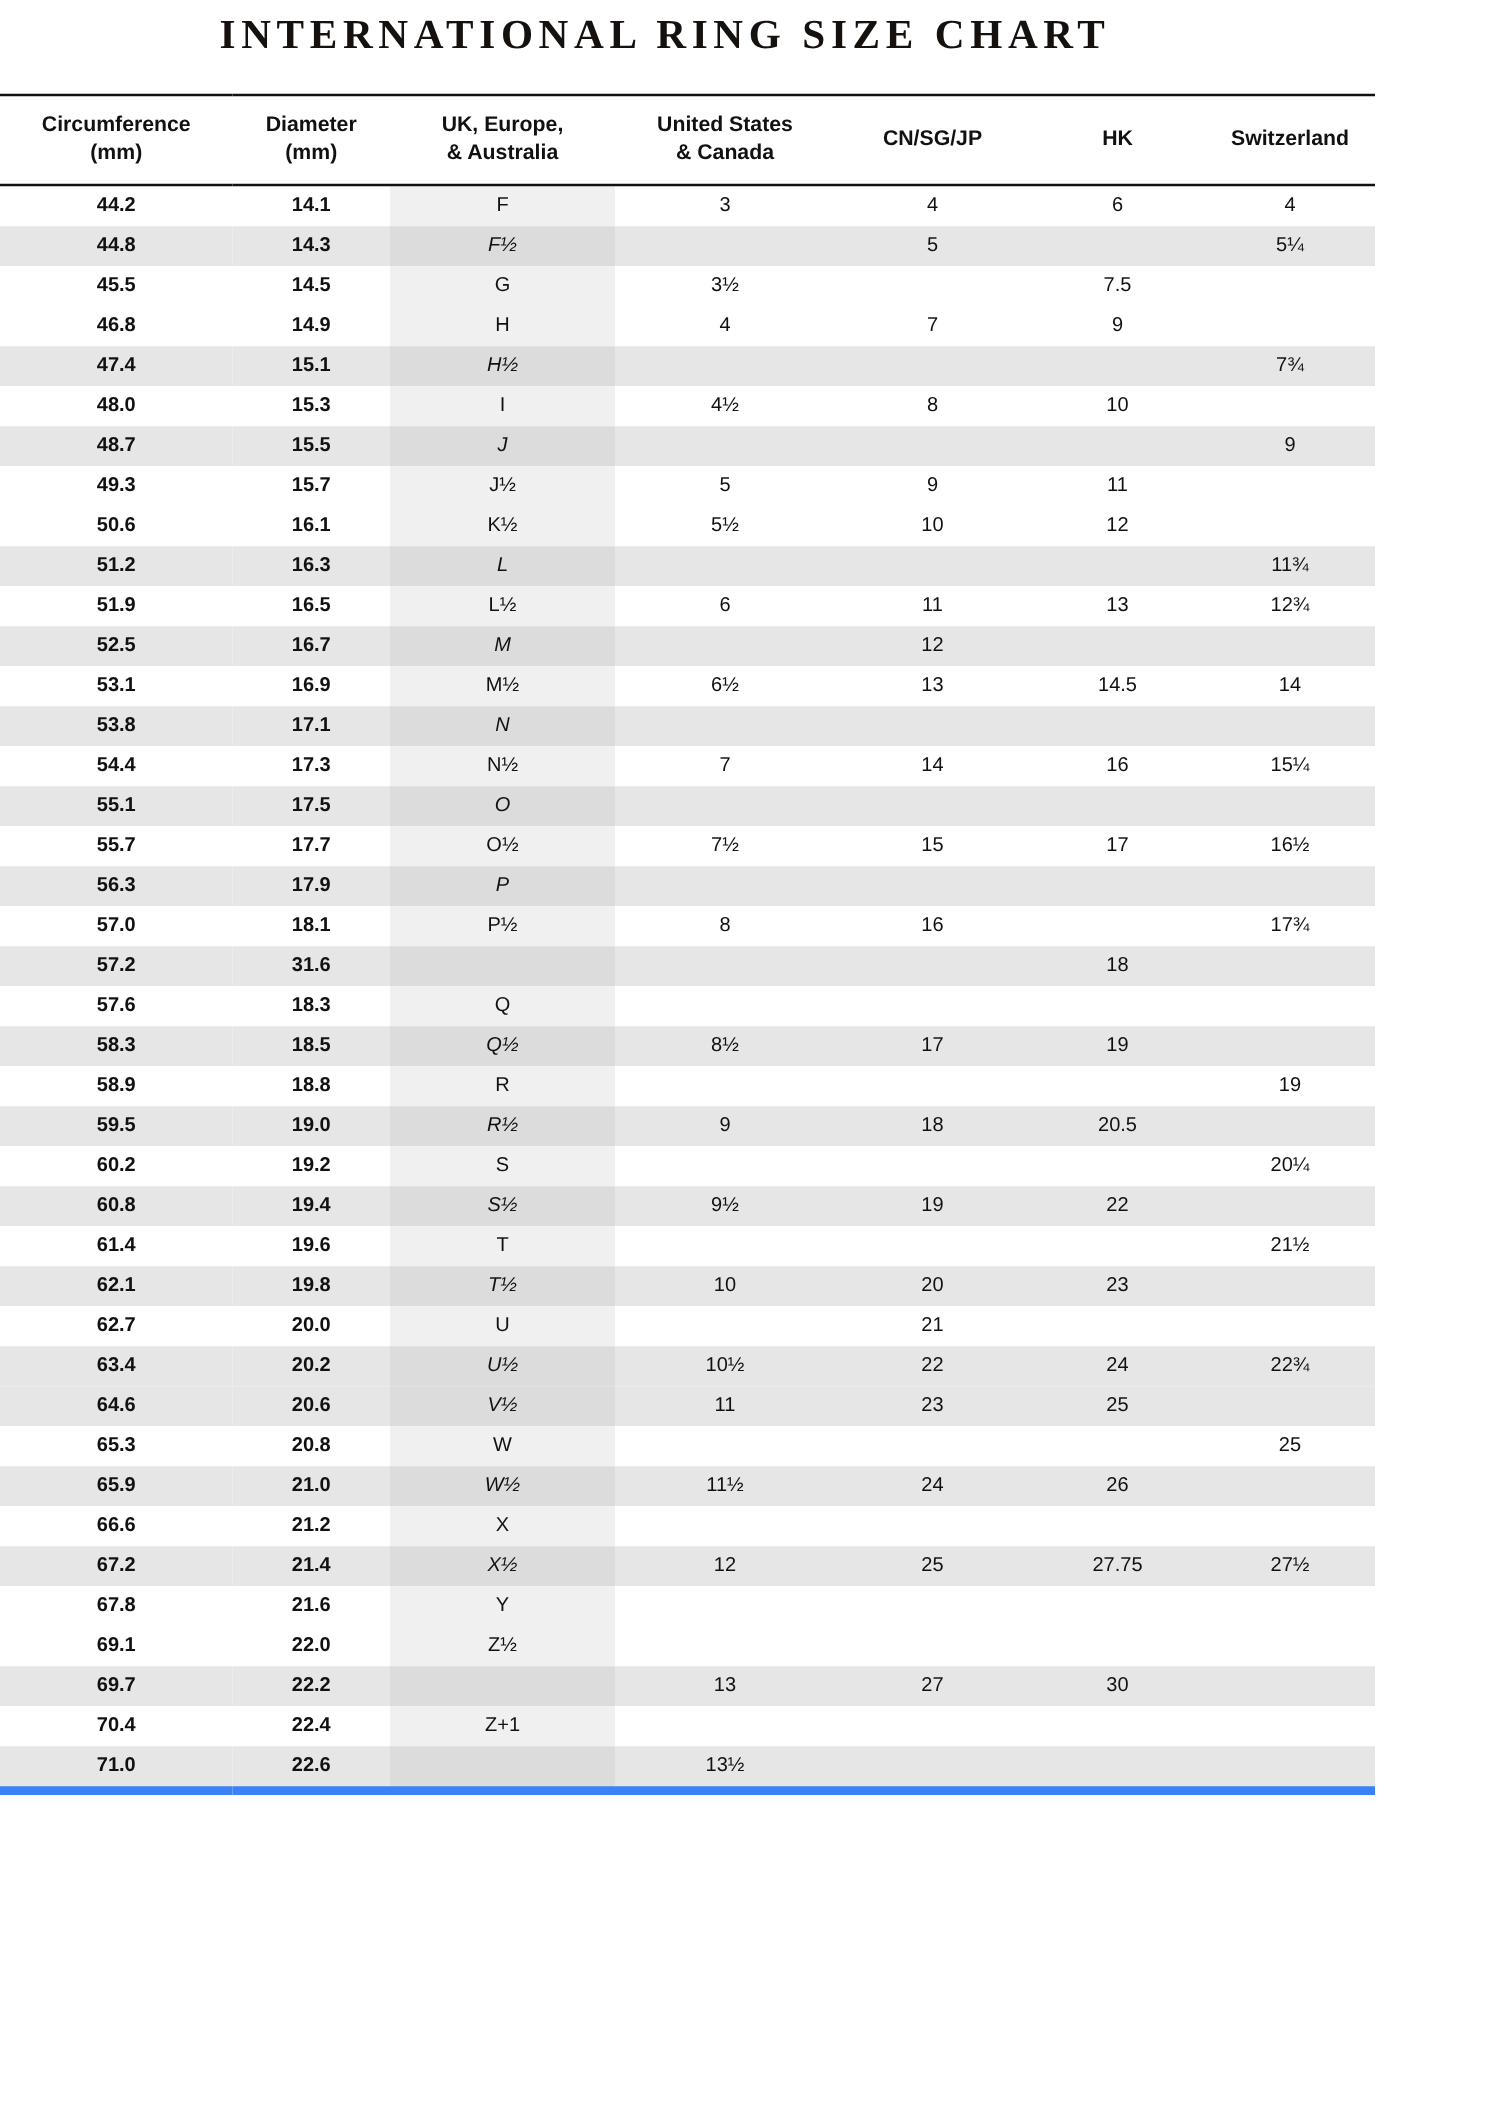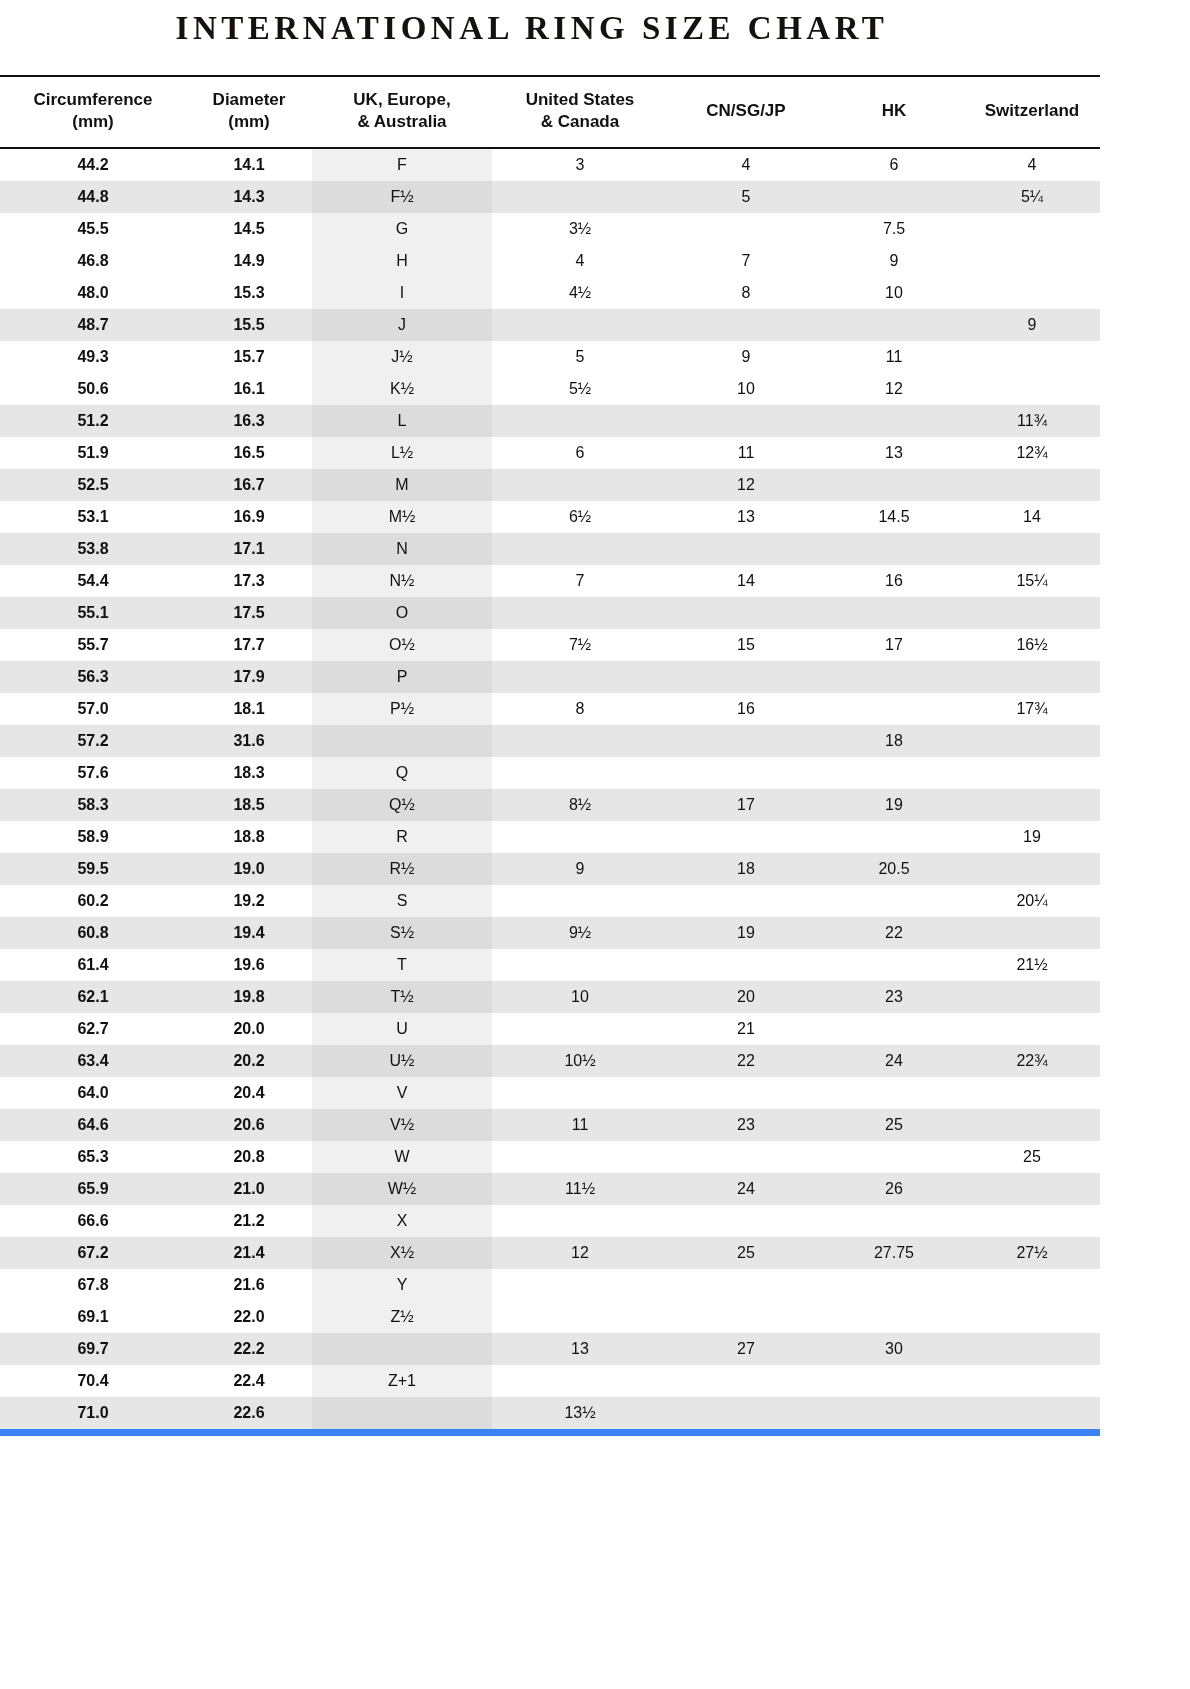--- a/index.html
+++ b/index.html
@@ -63,21 +63,21 @@
   col.c4 { width: 156px; }
   col.c5 { width: 140px; }
   col.c6 { width: 136px; }
 
   
   tbody tr.odd td { background: #ffffff; }
   tbody tr.even td { background: #e6e6e6; }
 
   
   tbody tr.odd td.col-uk { background: #f0f0f0; }
-  tbody tr.even td.col-uk { background: #dcdcdc; }
+  tbody tr.even td.col-uk { background: #dcdcdc; font-style: italic; }
 
   tbody td.col-circ, tbody td.col-diam { font-weight: 700; }
 
   tbody tr:last-child td { border-bottom: 7px solid #3b82f6; }
 </style>
 </head>
 <body>
 
 <div class="page">
 
@@ -152,20 +152,29 @@
         </tr>
         <tr class="odd">
           <td class="col-circ">46.8</td>
           <td class="col-diam">14.9</td>
           <td class="col-uk">H</td>
           <td class="col-us">4</td>
           <td class="col-cn">7</td>
           <td class="col-hk">9</td>
           <td class="col-ch"></td>
         </tr>
+        <tr class="even">
+          <td class="col-circ">47.4</td>
+          <td class="col-diam">15.1</td>
+          <td class="col-uk">H½</td>
+          <td class="col-us"></td>
+          <td class="col-cn"></td>
+          <td class="col-hk"></td>
+          <td class="col-ch">7¾</td>
+        </tr>
         <tr class="odd">
           <td class="col-circ">48.0</td>
           <td class="col-diam">15.3</td>
           <td class="col-uk">I</td>
           <td class="col-us">4½</td>
           <td class="col-cn">8</td>
           <td class="col-hk">10</td>
           <td class="col-ch"></td>
         </tr>
         <tr class="even">
@@ -377,29 +386,20 @@
         </tr>
         <tr class="even">
           <td class="col-circ">63.4</td>
           <td class="col-diam">20.2</td>
           <td class="col-uk">U½</td>
           <td class="col-us">10½</td>
           <td class="col-cn">22</td>
           <td class="col-hk">24</td>
           <td class="col-ch">22¾</td>
         </tr>
-        <tr class="odd">
-          <td class="col-circ">64.0</td>
-          <td class="col-diam">20.4</td>
-          <td class="col-uk">V</td>
-          <td class="col-us"></td>
-          <td class="col-cn"></td>
-          <td class="col-hk"></td>
-          <td class="col-ch"></td>
-        </tr>
         <tr class="even">
           <td class="col-circ">64.6</td>
           <td class="col-diam">20.6</td>
           <td class="col-uk">V½</td>
           <td class="col-us">11</td>
           <td class="col-cn">23</td>
           <td class="col-hk">25</td>
           <td class="col-ch"></td>
         </tr>
         <tr class="odd">

